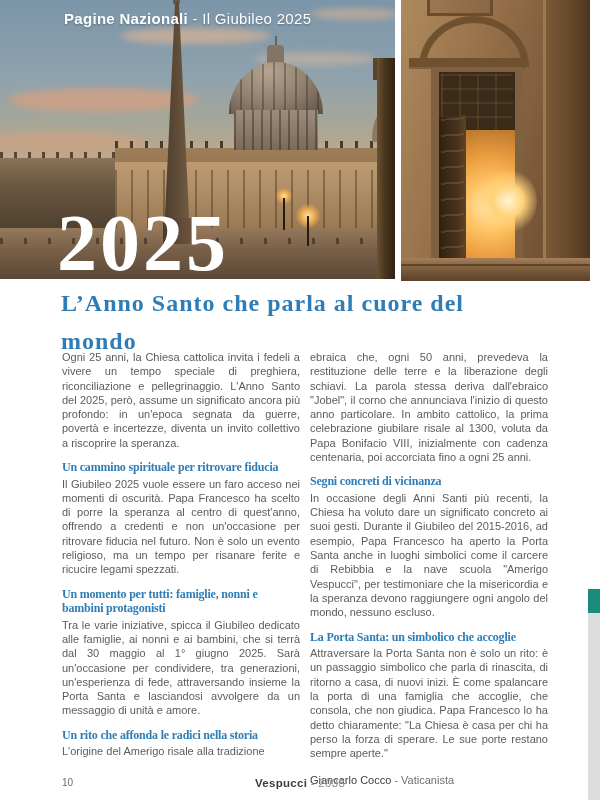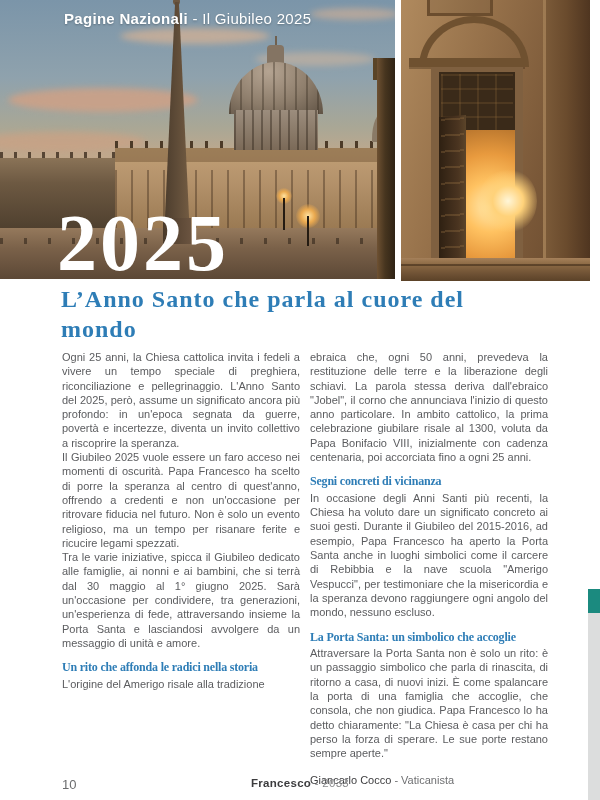--- a/index.html
+++ b/index.html
@@ -88,36 +88,36 @@
     background:linear-gradient(90deg,#7d5c3a 0%,#6a4b2d 50%,#4f3520 100%);}
   .right-pilaster:before{content:"";position:absolute;left:0;top:0;width:3px;height:100%;background:rgba(220,180,130,.35);}
 
   
   .strap{position:absolute;left:64px;top:10px;font-size:15px;color:#ffffff;letter-spacing:.3px;
     text-shadow:0 1px 2px rgba(30,40,50,.35);}
   .strap-bold{font-weight:700;}
   .big-year{position:absolute;left:57px;top:203px;font-family:"Liberation Serif",serif;font-weight:700;
     font-size:80px;line-height:80px;color:#ffffff;letter-spacing:3px;z-index:5;}
   .headline{position:absolute;left:61px;top:284px;width:445px;margin:0;
-    font-family:"Liberation Serif",serif;font-weight:700;font-size:24px;line-height:30px;
+    font-family:"Liberation Serif",serif;font-weight:700;font-size:24px;line-height:38px;
     letter-spacing:1px;color:#2e7db6;}
 
   
   .col{position:absolute;top:350px;width:238px;color:#5b5c5f;font-size:11px;line-height:14.3px;
     text-align:justify;hyphens:auto;}
   .col-left{left:62px;}
   .col-right{left:310px;}
   .col p{margin:0 0 0 0;}
   .col h2{margin:10px 0 2px 0;font-family:"Liberation Serif",serif;font-weight:700;
     font-size:12px;line-height:14.5px;letter-spacing:-0.2px;color:#2e7db6;text-align:left;}
   .byline{margin-top:13px !important;color:#6f7072;text-align:left !important;}
   .byline-name{font-weight:400;color:#3d3d3f;}
 
   
-  .footer-page{position:absolute;left:62px;top:777px;font-size:13px;color:#6b6c6e;}
+  .footer-page{position:absolute;left:62px;top:777px;font-size:10px;color:#6b6c6e;}
   .footer-issue{position:absolute;left:0;top:777px;width:600px;text-align:center;font-size:11.5px;
     color:#8a8b8d;letter-spacing:.3px;}
   .footer-issue .bold{font-weight:700;color:#3c3c3e;}
 
   
   .accent-teal{position:absolute;left:588px;top:589px;width:12px;height:24px;background:#1b8a7f;}
   .accent-gray{position:absolute;left:588px;top:613px;width:12px;height:187px;background:#dcdddd;}
 </style>
 </head>
 <body>
@@ -171,34 +171,36 @@
 
     <div class="strap"><span class="strap-bold">Pagine Nazionali</span><span> - Il Giubileo 2025</span></div>
 
     <div class="big-year">2025</div>
   </div>
 
   <h1 class="headline">L’Anno Santo che parla al cuore del mondo</h1>
 
   <div class="col col-left">
     <p>Ogni 25 anni, la Chiesa cattolica invita i fedeli a vivere un tempo speciale di preghiera, riconciliazione e pellegrinaggio. L'Anno Santo del 2025, però, assume un significato ancora più profondo: in un'epoca segnata da guerre, povertà e incertezze, diventa un invito collettivo a riscoprire la speranza.</p>
+    <h2>Un cammino spirituale per ritrovare fiducia</h2>
     <p>Il Giubileo 2025 vuole essere un faro acceso nei momenti di oscurità. Papa Francesco ha scelto di porre la speranza al centro di quest'anno, offrendo a credenti e non un'occasione per ritrovare fiducia nel futuro. Non è solo un evento religioso, ma un tempo per risanare ferite e ricucire legami spezzati.</p>
+    <h2>Un momento per tutti: famiglie, nonni e bambini protagonisti</h2>
     <p>Tra le varie iniziative, spicca il Giubileo dedicato alle famiglie, ai nonni e ai bambini, che si terrà dal 30 maggio al 1° giugno 2025. Sarà un'occasione per condividere, tra generazioni, un'esperienza di fede, attraversando insieme la Porta Santa e lasciandosi avvolgere da un messaggio di unità e amore.</p>
     <h2>Un rito che affonda le radici nella storia</h2>
     <p>L'origine del Amerigo risale alla tradizione</p>
   </div>
 
   <div class="col col-right">
     <p>ebraica che, ogni 50 anni, prevedeva la restituzione delle terre e la liberazione degli schiavi. La parola stessa deriva dall'ebraico "Jobel", il corno che annunciava l'inizio di questo anno particolare. In ambito cattolico, la prima celebrazione giubilare risale al 1300, voluta da Papa Bonifacio VIII, inizialmente con cadenza centenaria, poi accorciata fino a ogni 25 anni.</p>
     <h2>Segni concreti di vicinanza</h2>
     <p>In occasione degli Anni Santi più recenti, la Chiesa ha voluto dare un significato concreto ai suoi gesti. Durante il Giubileo del 2015-2016, ad esempio, Papa Francesco ha aperto la Porta Santa anche in luoghi simbolici come il carcere di Rebibbia e la nave scuola "Amerigo Vespucci", per testimoniare che la misericordia e la speranza devono raggiungere ogni angolo del mondo, nessuno escluso.</p>
     <h2>La Porta Santa: un simbolico che accoglie</h2>
     <p>Attraversare la Porta Santa non è solo un rito: è un passaggio simbolico che parla di rinascita, di ritorno a casa, di nuovi inizi. È come spalancare la porta di una famiglia che accoglie, che consola, che non giudica. Papa Francesco lo ha detto chiaramente: "La Chiesa è casa per chi ha perso la forza di sperare. Le sue porte restano sempre aperte."</p>
     <p class="byline"><span class="byline-name">Giancarlo Cocco</span><span> - Vaticanista</span></p>
   </div>
 
   <div class="footer-page">10</div>
-  <div class="footer-issue"><span class="bold">Francesco</span><span> - 2033</span></div>
+  <div class="footer-issue"><span class="bold">Vespucci</span><span> - 2033</span></div>
 
   <div class="accent-teal"></div>
   <div class="accent-gray"></div>
 
 </div>
 
 </body></html>

